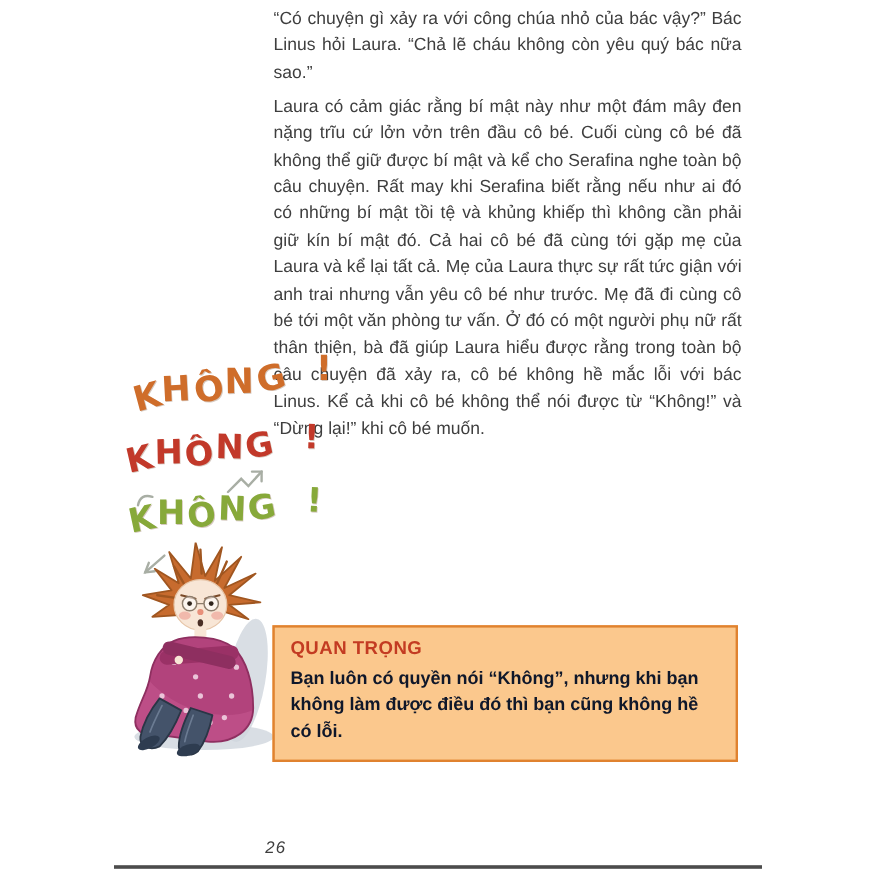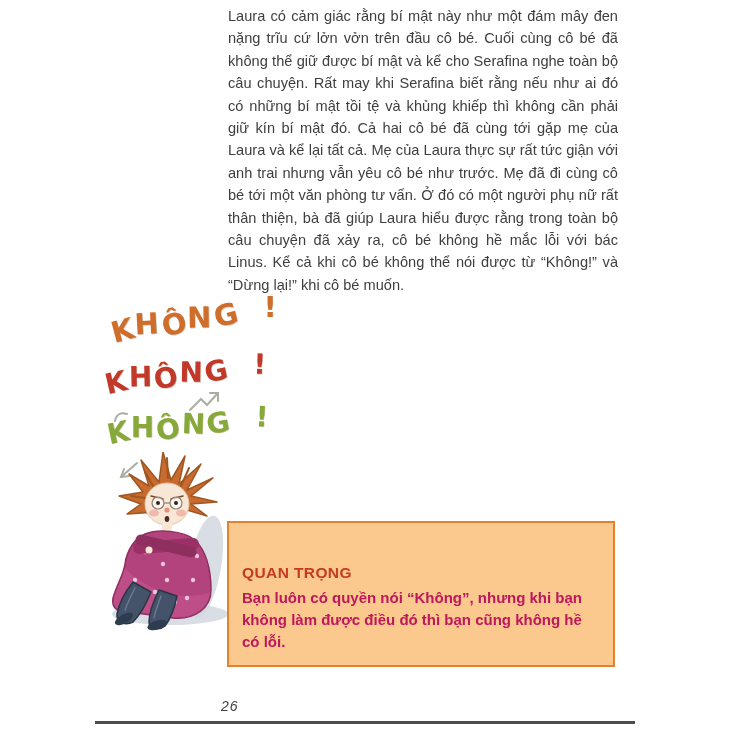--- a/index.html
+++ b/index.html
@@ -26,39 +26,39 @@
   .overlay{position:absolute;left:0;top:0;pointer-events:none;}
   .girl{position:absolute;left:75px;top:452px;}
   
   .callout{
     position:absolute;left:227px;top:521px;width:358px;height:auto;
     background:#fbc88d;border:2px solid #e0822f;padding:9px 13px 12px 13px;
   }
   .callout-title{
     font-weight:bold;font-size:15.5px;color:#c33b22;letter-spacing:0.4px;
     margin-bottom:5px;
-    margin-top:32px;
   }
   .callout-body{
-    font-weight:bold;font-size:15px;line-height:22px;color:#be185d;
+    font-weight:bold;font-size:15px;line-height:22px;color:#0f172a;
   }
   .page-number{
     position:absolute;left:221px;top:698px;font-size:14px;color:#3d3d3d;
     font-family:Liberation Sans, sans-serif;font-style:italic;letter-spacing:1px;
   }
   .footer-rule{
     position:absolute;left:95px;top:721px;width:540px;height:2.5px;background:#4c4c4c;
   }
 </style>
 </head>
 <body>
 
 <div class="page">
 
   <main class="text-col">
+    <p>“Có chuyện gì xảy ra với công chúa nhỏ của bác vậy?” Bác Linus hỏi Laura. “Chả lẽ cháu không còn yêu quý bác nữa sao.”</p>
     <p>Laura có cảm giác rằng bí mật này như một đám mây đen nặng trĩu cứ lởn vởn trên đầu cô bé. Cuối cùng cô bé đã không thể giữ được bí mật và kể cho Serafina nghe toàn bộ câu chuyện. Rất may khi Serafina biết rằng nếu như ai đó có những bí mật tồi tệ và khủng khiếp thì không cần phải giữ kín bí mật đó. Cả hai cô bé đã cùng tới gặp mẹ của Laura và kể lại tất cả. Mẹ của Laura thực sự rất tức giận với anh trai nhưng vẫn yêu cô bé như trước. Mẹ đã đi cùng cô bé tới một văn phòng tư vấn. Ở đó có một người phụ nữ rất thân thiện, bà đã giúp Laura hiểu được rằng trong toàn bộ câu chuyện đã xảy ra, cô bé không hề mắc lỗi với bác Linus. Kể cả khi cô bé không thể nói được từ “Không!” và “Dừng lại!” khi cô bé muốn.</p>
   </main>
 
   <div class="scrawl s1">
     <span class="scrawl-text"><span class="jl" style="transform: rotate(-7deg) translateY(1px);">K</span><span class="jl" style="transform: rotate(5deg) translateY(-2px);">H</span><span class="jl" style="transform: rotate(-4deg) translateY(2px);">Ô</span><span class="jl" style="transform: rotate(7deg) translateY(-1px);">N</span><span class="jl" style="transform: rotate(-6deg) translateY(0px);">G</span> <span class="jl" style="transform: rotate(8deg) translateY(-2px);">!</span></span>
   </div>
   <div class="scrawl s2">
     <span class="scrawl-text"><span class="jl" style="transform: rotate(-7deg) translateY(1px);">K</span><span class="jl" style="transform: rotate(5deg) translateY(-2px);">H</span><span class="jl" style="transform: rotate(-4deg) translateY(2px);">Ô</span><span class="jl" style="transform: rotate(7deg) translateY(-1px);">N</span><span class="jl" style="transform: rotate(-6deg) translateY(0px);">G</span> <span class="jl" style="transform: rotate(8deg) translateY(-2px);">!</span></span>
   </div>
   <div class="scrawl s3">

